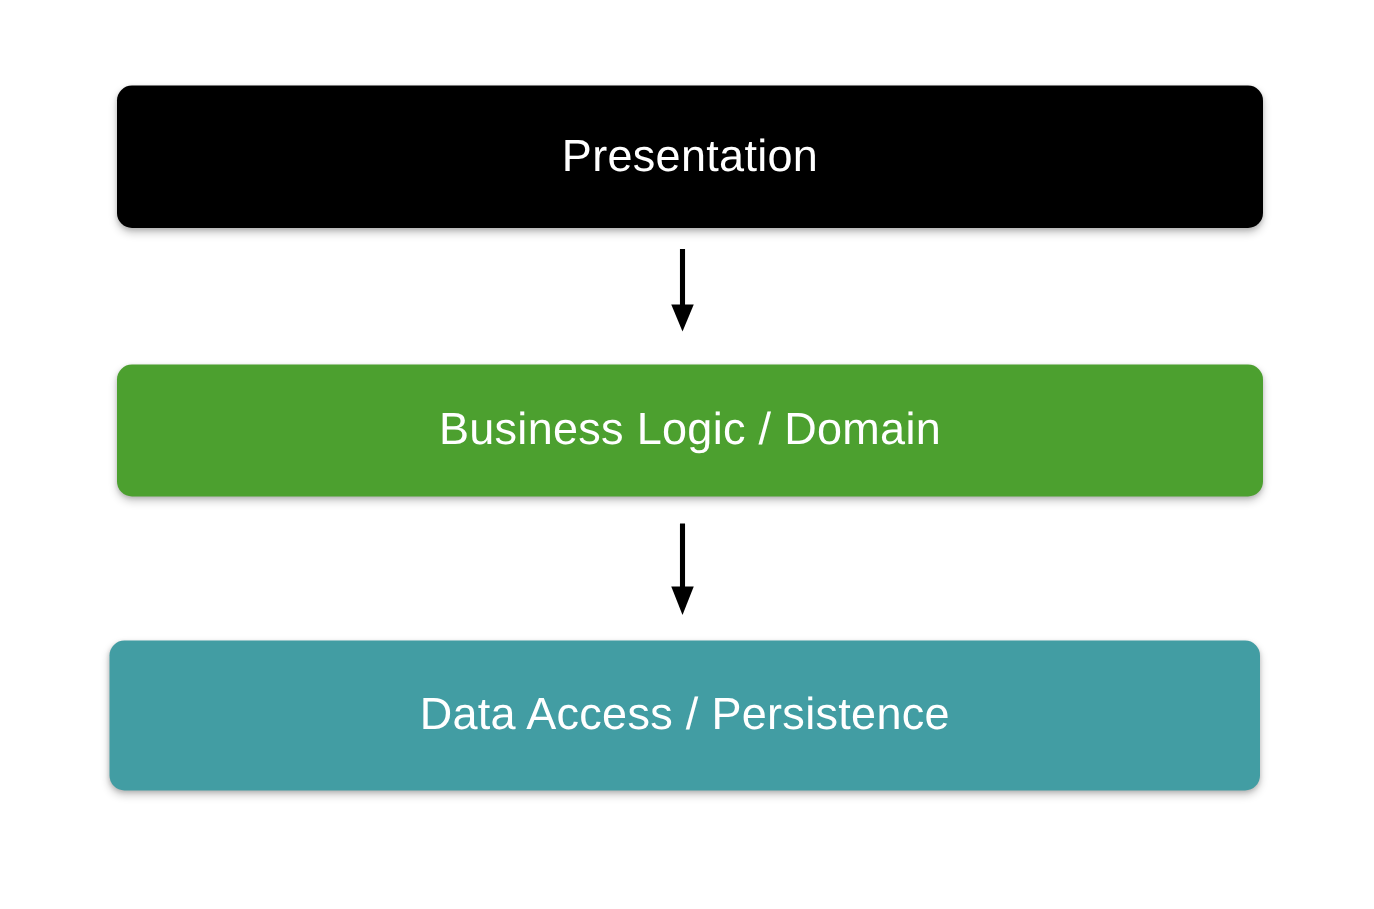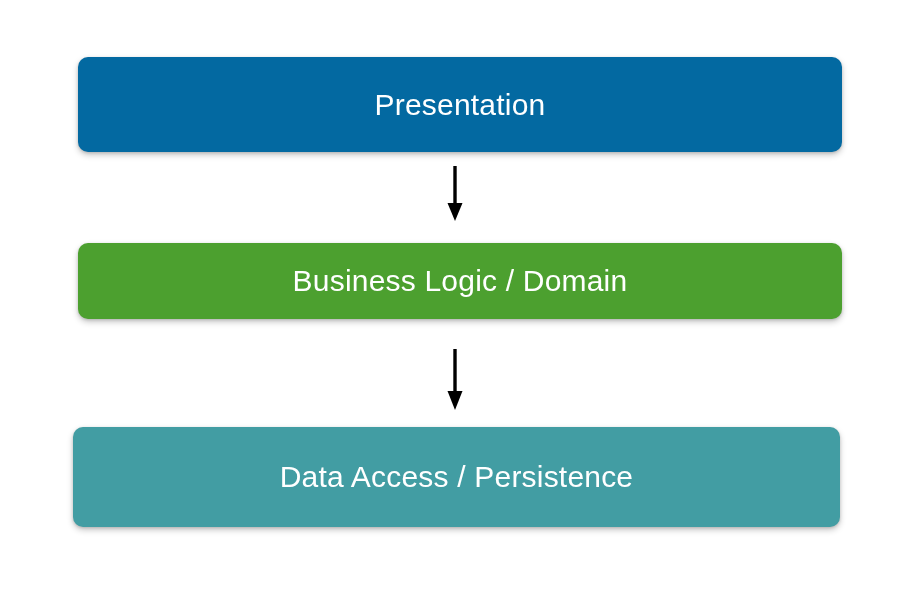--- a/index.html
+++ b/index.html
@@ -51,21 +51,21 @@
     top: 57px;
     width: 764px;
     height: 95px;
   }
 
   
   #box-business-logic {
     left: 78px;
     top: 243px;
     width: 764px;
-    height: 76px;
+    height: 88px;
   }
 
   
   #box-data-access {
     left: 73px;
     top: 427px;
     width: 767px;
     height: 100px;
   }
 
@@ -87,21 +87,21 @@
   .arrow-head {
     fill: #000000;
     stroke: none;
   }
 </style>
 </head>
 <body>
 
 <div id="canvas" style="background-color: rgb(255, 255, 255);">
 
-  <div class="layer-box" id="box-presentation" style="background-color: #0369a1;">
+  <div class="layer-box" id="box-presentation" style="background-color: #000000;">
     <span class="layer-label" style="color: rgb(255, 255, 255);">Presentation</span>
   </div>
 
   <div class="layer-box" id="box-business-logic" style="background-color: rgb(76, 160, 47);">
     <span class="layer-label" style="color: rgb(255, 255, 255);">Business Logic / Domain</span>
   </div>
 
   <div class="layer-box" id="box-data-access" style="background-color: rgb(66, 157, 163);">
     <span class="layer-label" style="color: rgb(255, 255, 255);">Data Access / Persistence</span>
   </div>

